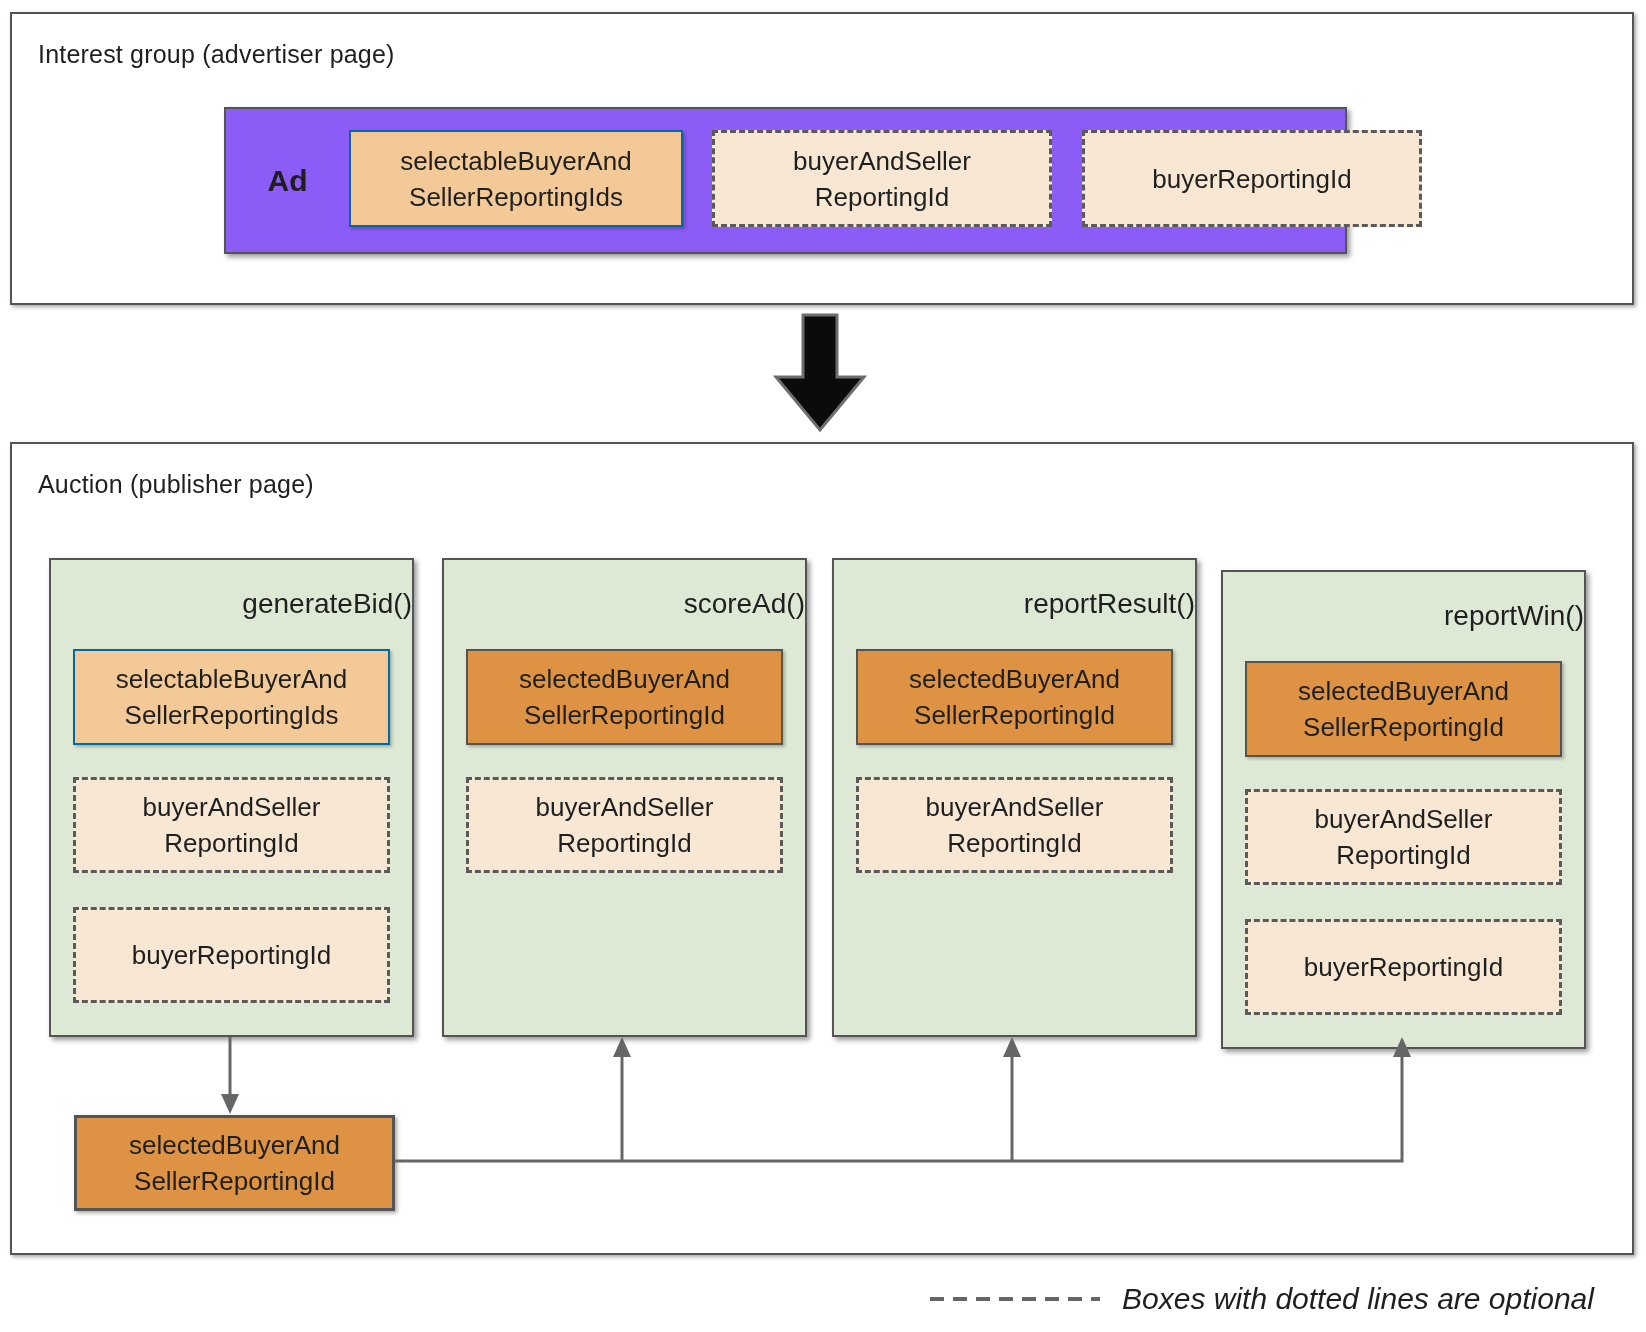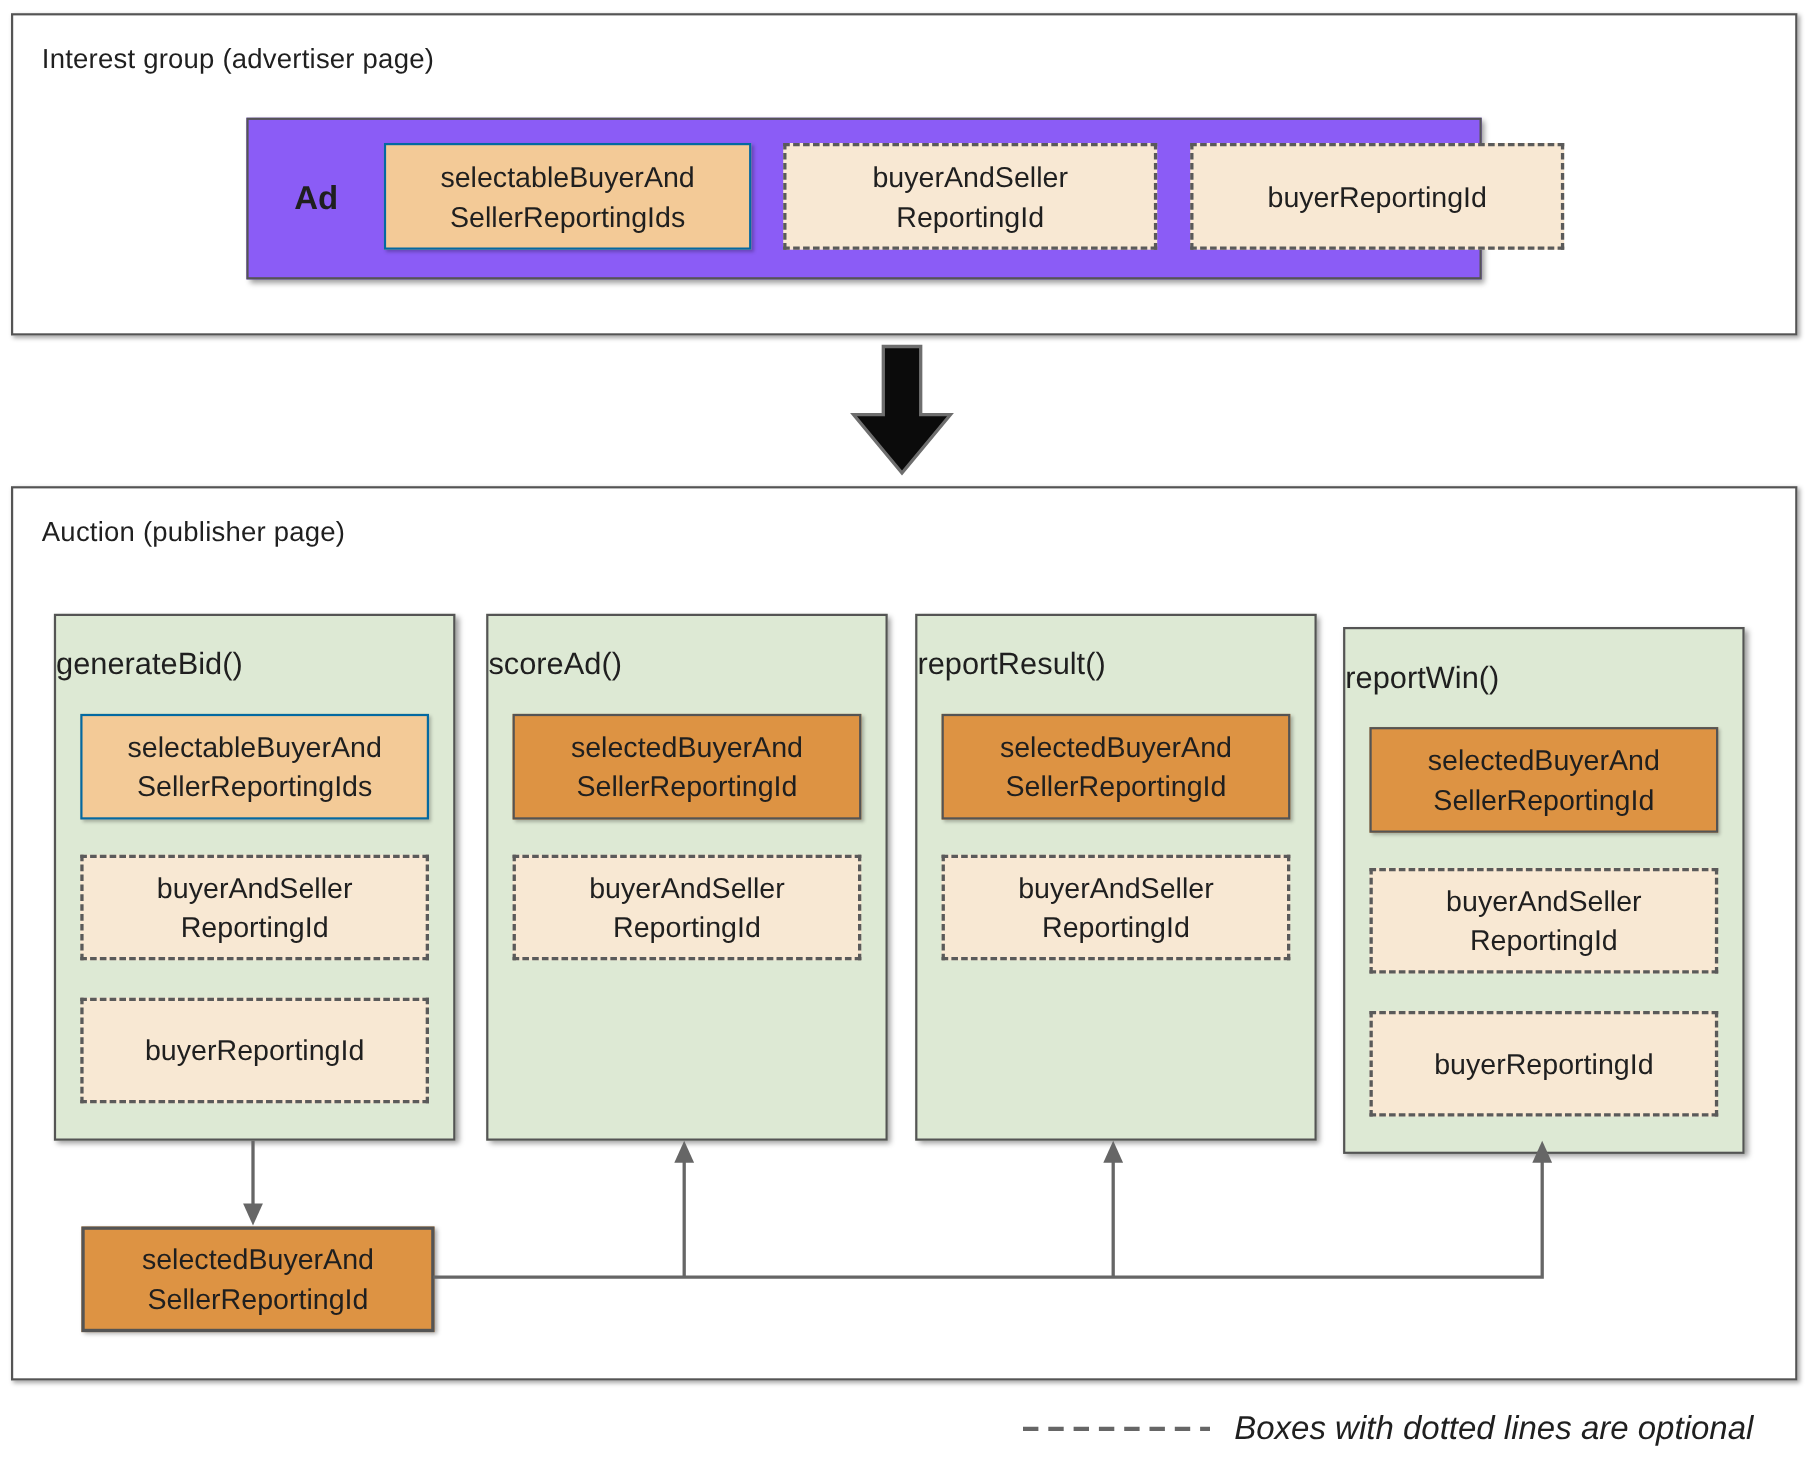--- a/index.html
+++ b/index.html
@@ -31,21 +31,21 @@
     text-align:center;font-size:26px;line-height:36px;
   }
   .solid-light{background:#f3ca97;border:2px solid #0369a1;box-shadow:2px 2px 3px rgba(0,0,0,0.25);}
   .solid-dark{background:#dd9343;border:2px solid #545454;box-shadow:2px 2px 3px rgba(0,0,0,0.25);}
   .optional{background:#f8e8d3;border:3px dashed #5a5a5a;}
   .fncol{
     position:absolute;top:114px;width:365px;height:479px;
     background:#dde9d4;border:2px solid #545454;box-shadow:3px 3px 5px rgba(0,0,0,0.4);
     box-sizing:border-box;
   }
-  .fn-title{position:absolute;top:28px;left:0;width:100%;text-align:left;font-size:28px;}
+  .fn-title{position:absolute;top:28px;left:0;width:100%;text-align:right;font-size:28px;}
   .fncol .idbox{left:22px;width:317px;height:96px;}
   .slotA{top:89px;}
   .slotB{top:217px;}
   .slotC{top:347px;}
   .selected-output{
     position:absolute;left:62px;top:671px;width:321px;height:96px;
     background:#dd9343;border:3px solid #545454;box-shadow:2px 2px 4px rgba(0,0,0,0.35);
   }
   .overlay{position:absolute;left:0;top:0;width:1646px;height:1332px;pointer-events:none;}
   .legend-text{

